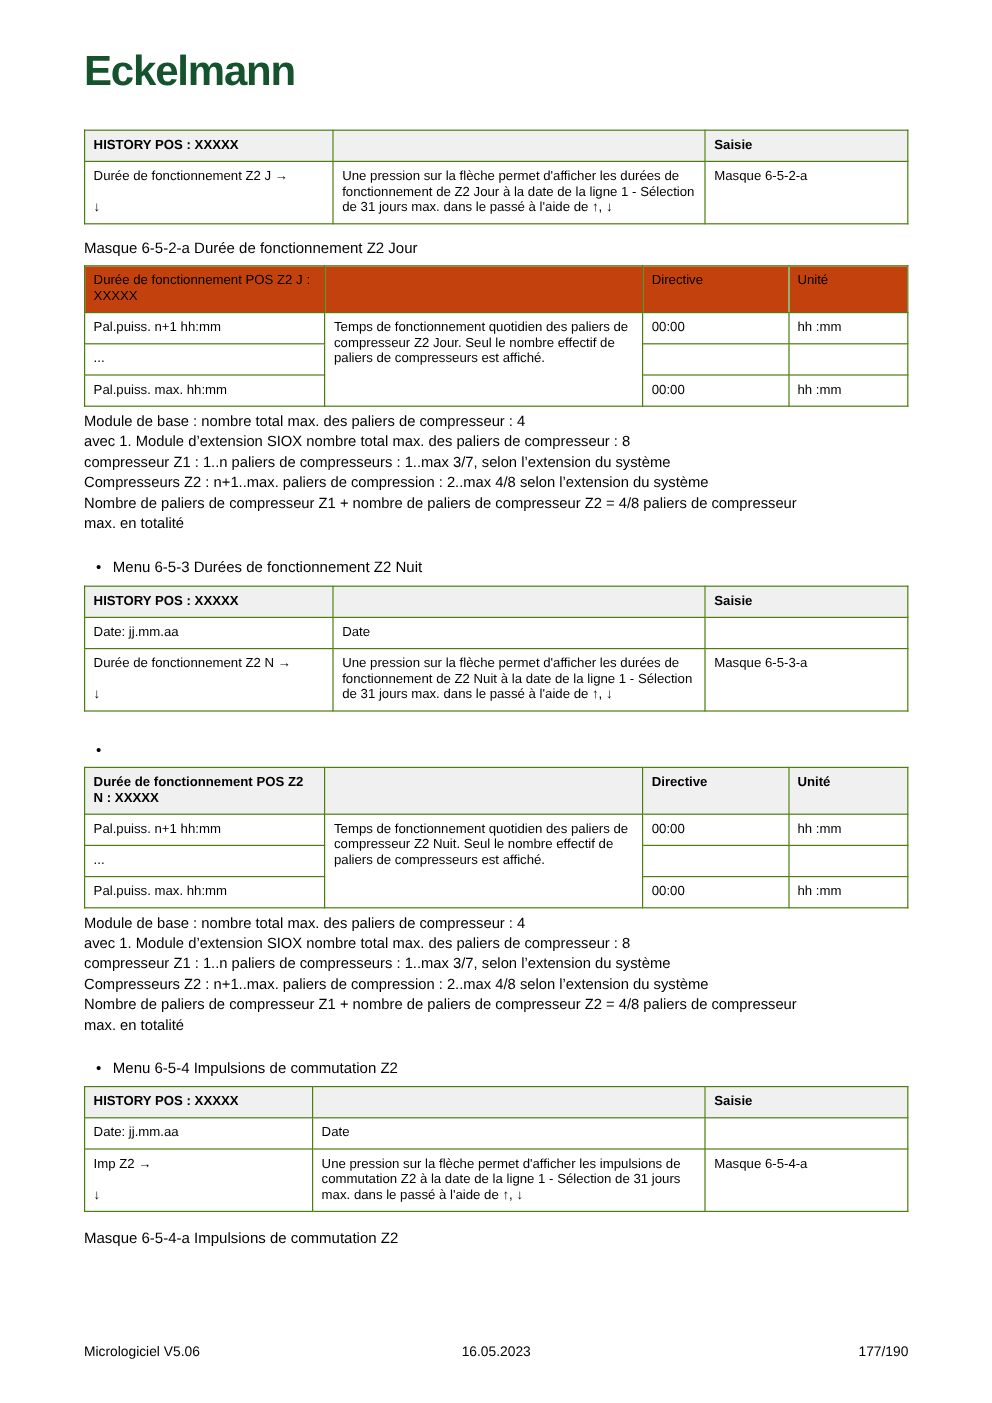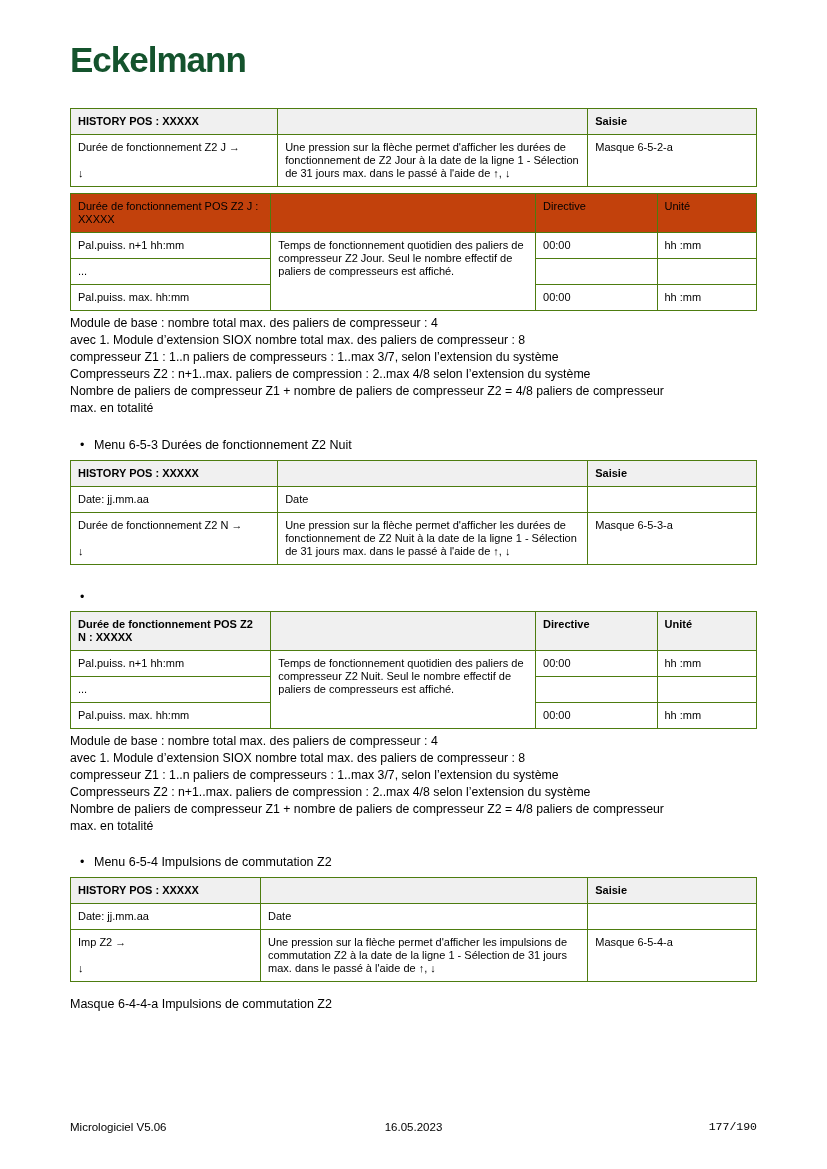--- a/index.html
+++ b/index.html
@@ -42,21 +42,21 @@
   .mt26{margin-top:26px}.mt12{margin-top:12px}.mt6{margin-top:6px}
   .mt8{margin-top:4px}.mt20{margin-top:20px}.mt24{margin-top:24px}
   .mt5{margin-top:5px}.mt19{margin-top:19px}.mt14{margin-top:14px}
 
   .footer {
     position:absolute; top:1120px; left:70px; width:687px;
     display:flex; font-size:11.5px; line-height:14px;
   }
   .footer .l { flex:1; text-align:left; }
   .footer .c { flex:1; text-align:center; }
-  .footer .r { flex:1; text-align:right;font-family:Liberation Mono, monospace; }
+  .footer .r { flex:1; text-align:right; }
 </style>
 </head>
 <body>
 
 <div class="content">
 
   <div class="logo">Eckelmann</div>
 
   <table class="tbl mt26">
     <colgroup>
@@ -73,20 +73,21 @@
       <tr>
         <td class="ws">Durée de fonctionnement Z2 J →
 
 ↓</td>
         <td>Une pression sur la flèche permet d'afficher les durées de fonctionnement de Z2 Jour à la date de la ligne 1 - Sélection de 31 jours max. dans le passé à l'aide de ↑, ↓</td>
         <td>Masque 6-5-2-a</td>
       </tr>
     </tbody>
   </table>
 
+  <div class="caption mt12">Masque 6-5-2-a Durée de fonctionnement Z2 Jour</div>
 
   <table class="tbl plain-head mt6">
     <colgroup>
         <col class="mc1">
         <col class="mc2">
         <col class="mc3">
         <col class="mc4">
       </colgroup>
     <tbody>
       <tr class="head">
@@ -228,21 +229,21 @@
       <tr>
         <td class="ws">Imp Z2 →
 
 ↓</td>
         <td>Une pression sur la flèche permet d'afficher les impulsions de commutation Z2 à la date de la ligne 1 - Sélection de 31 jours max. dans le passé à l'aide de ↑, ↓</td>
         <td>Masque 6-5-4-a</td>
       </tr>
     </tbody>
   </table>
 
-  <div class="caption mt14">Masque 6-4-4-a Impulsions de commutation Z2</div>
+  <div class="caption mt14">Masque 6-5-4-a Impulsions de commutation Z2</div>
 
 </div>
 
 <div class="footer">
   <span class="l">Micrologiciel V5.06</span>
   <span class="c">16.05.2023</span>
   <span class="r">177/190</span>
 </div>
 
 </body></html>

